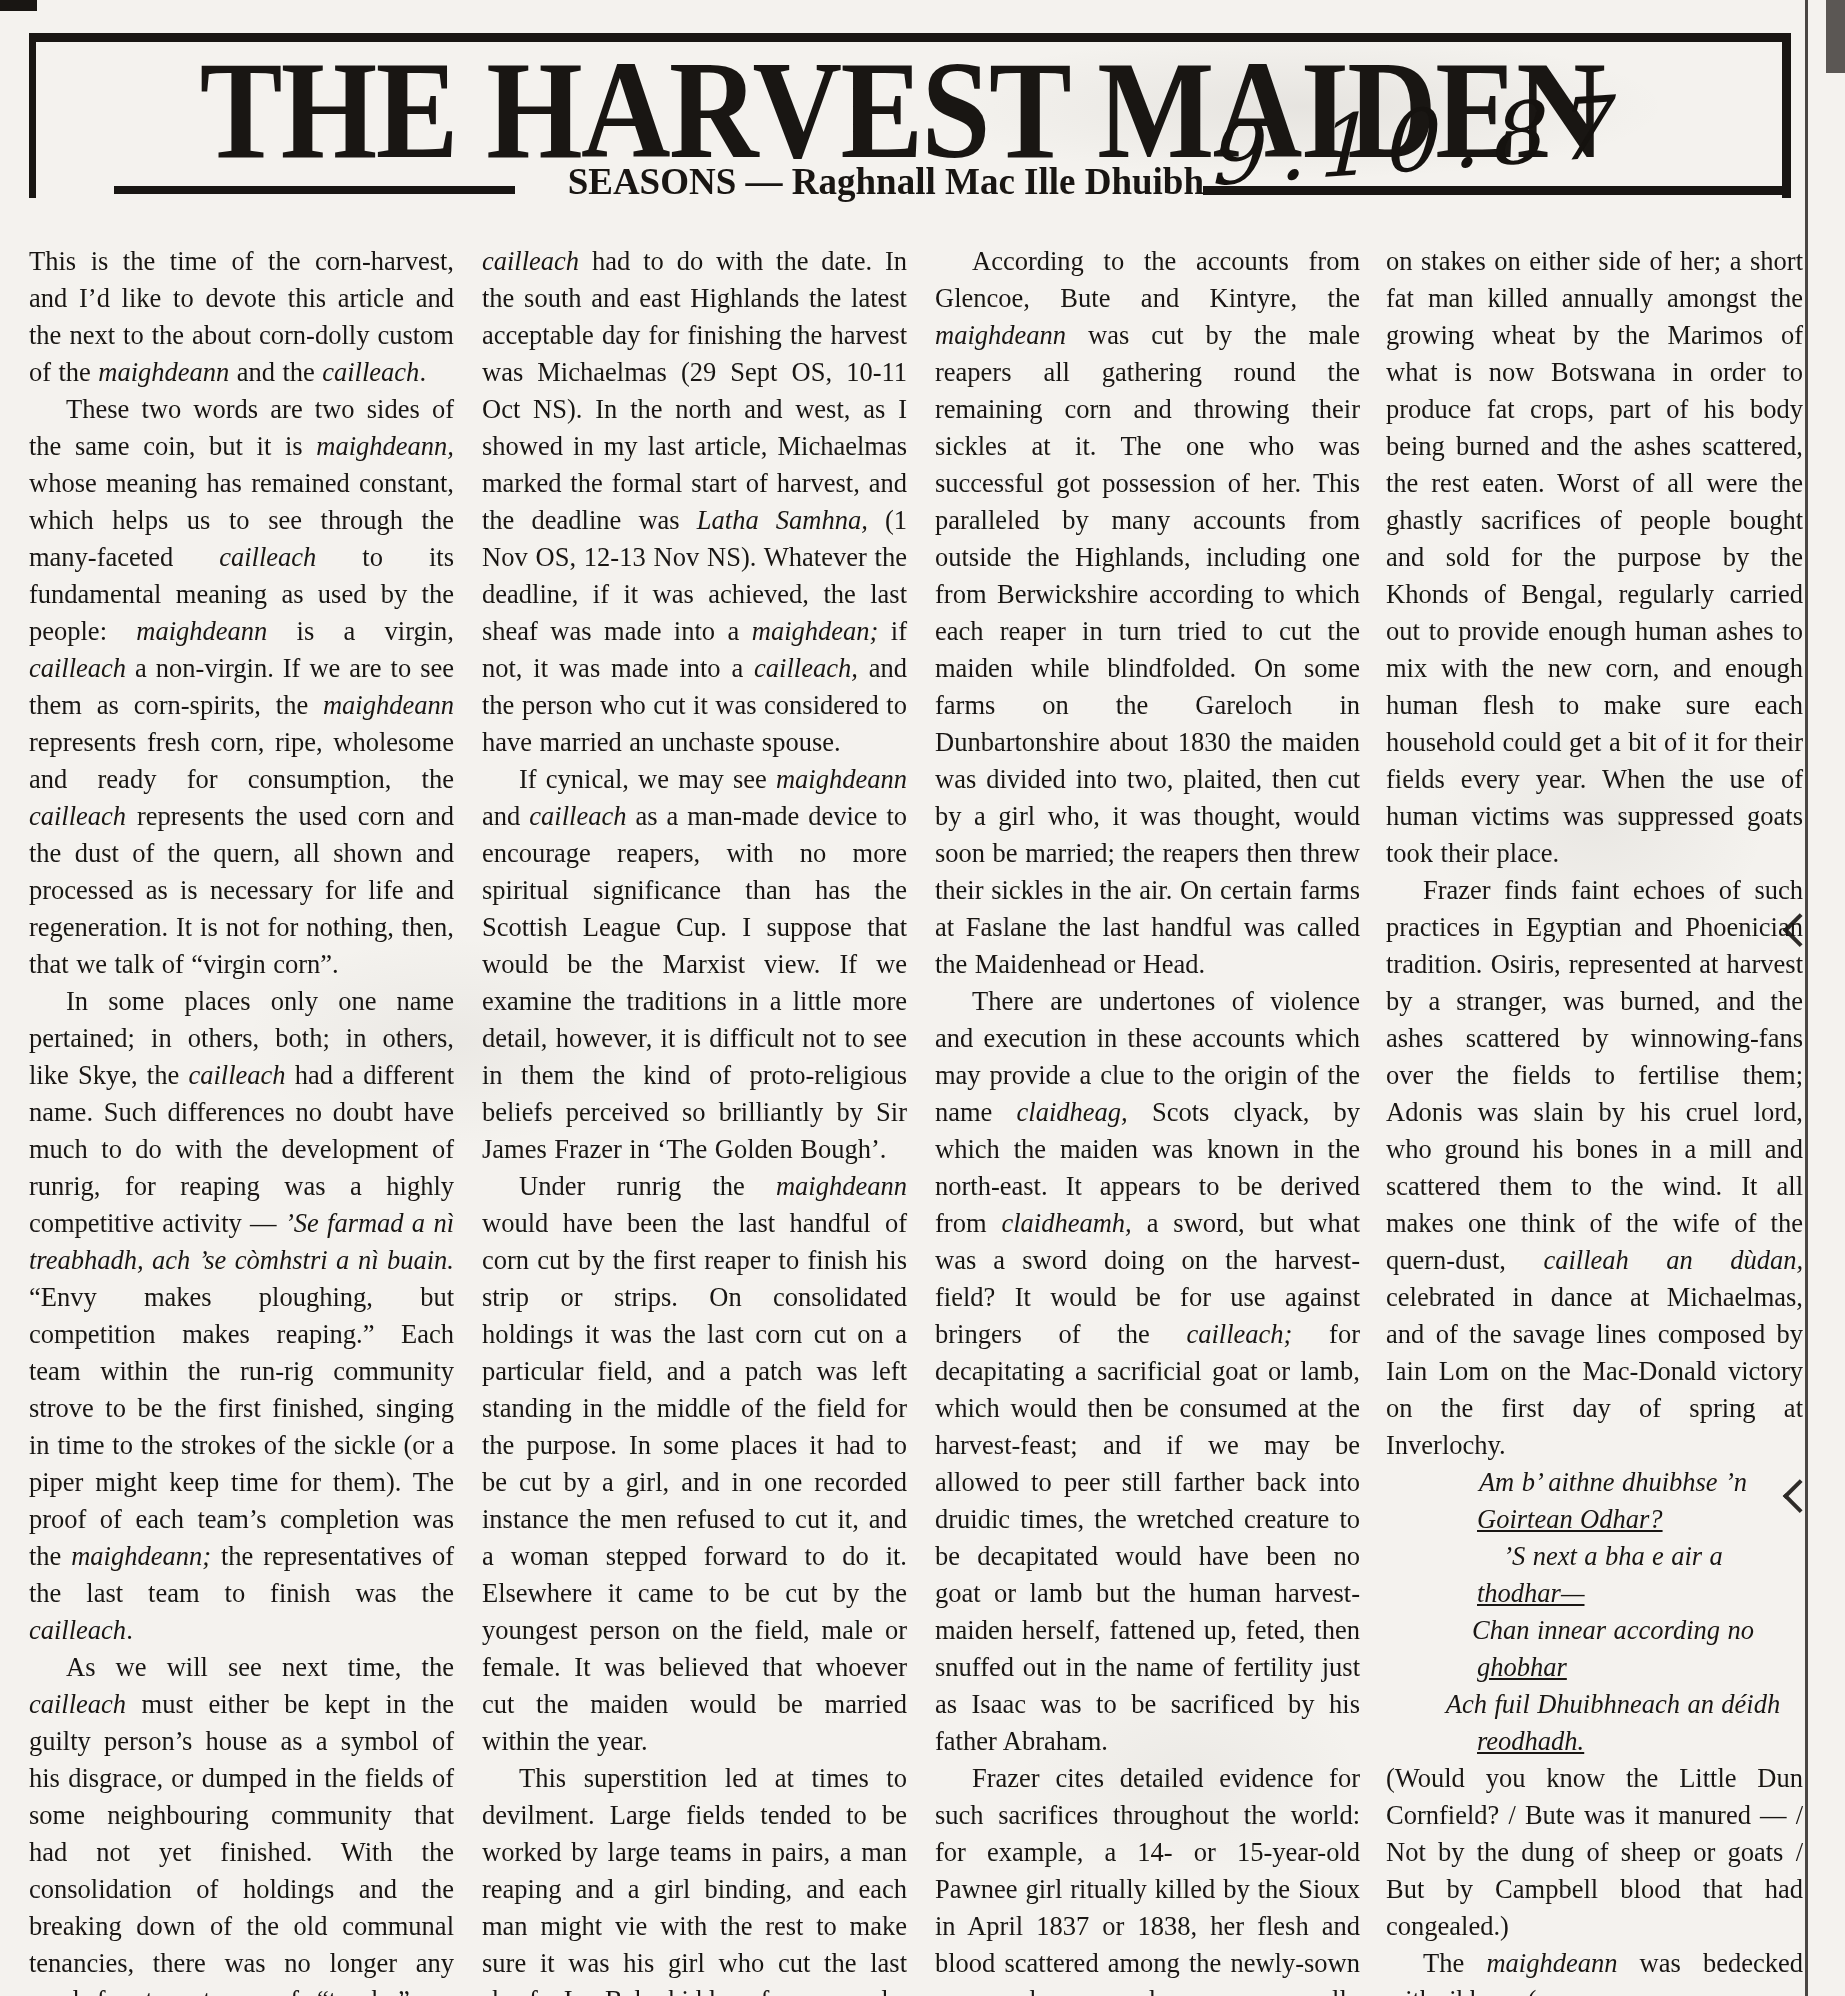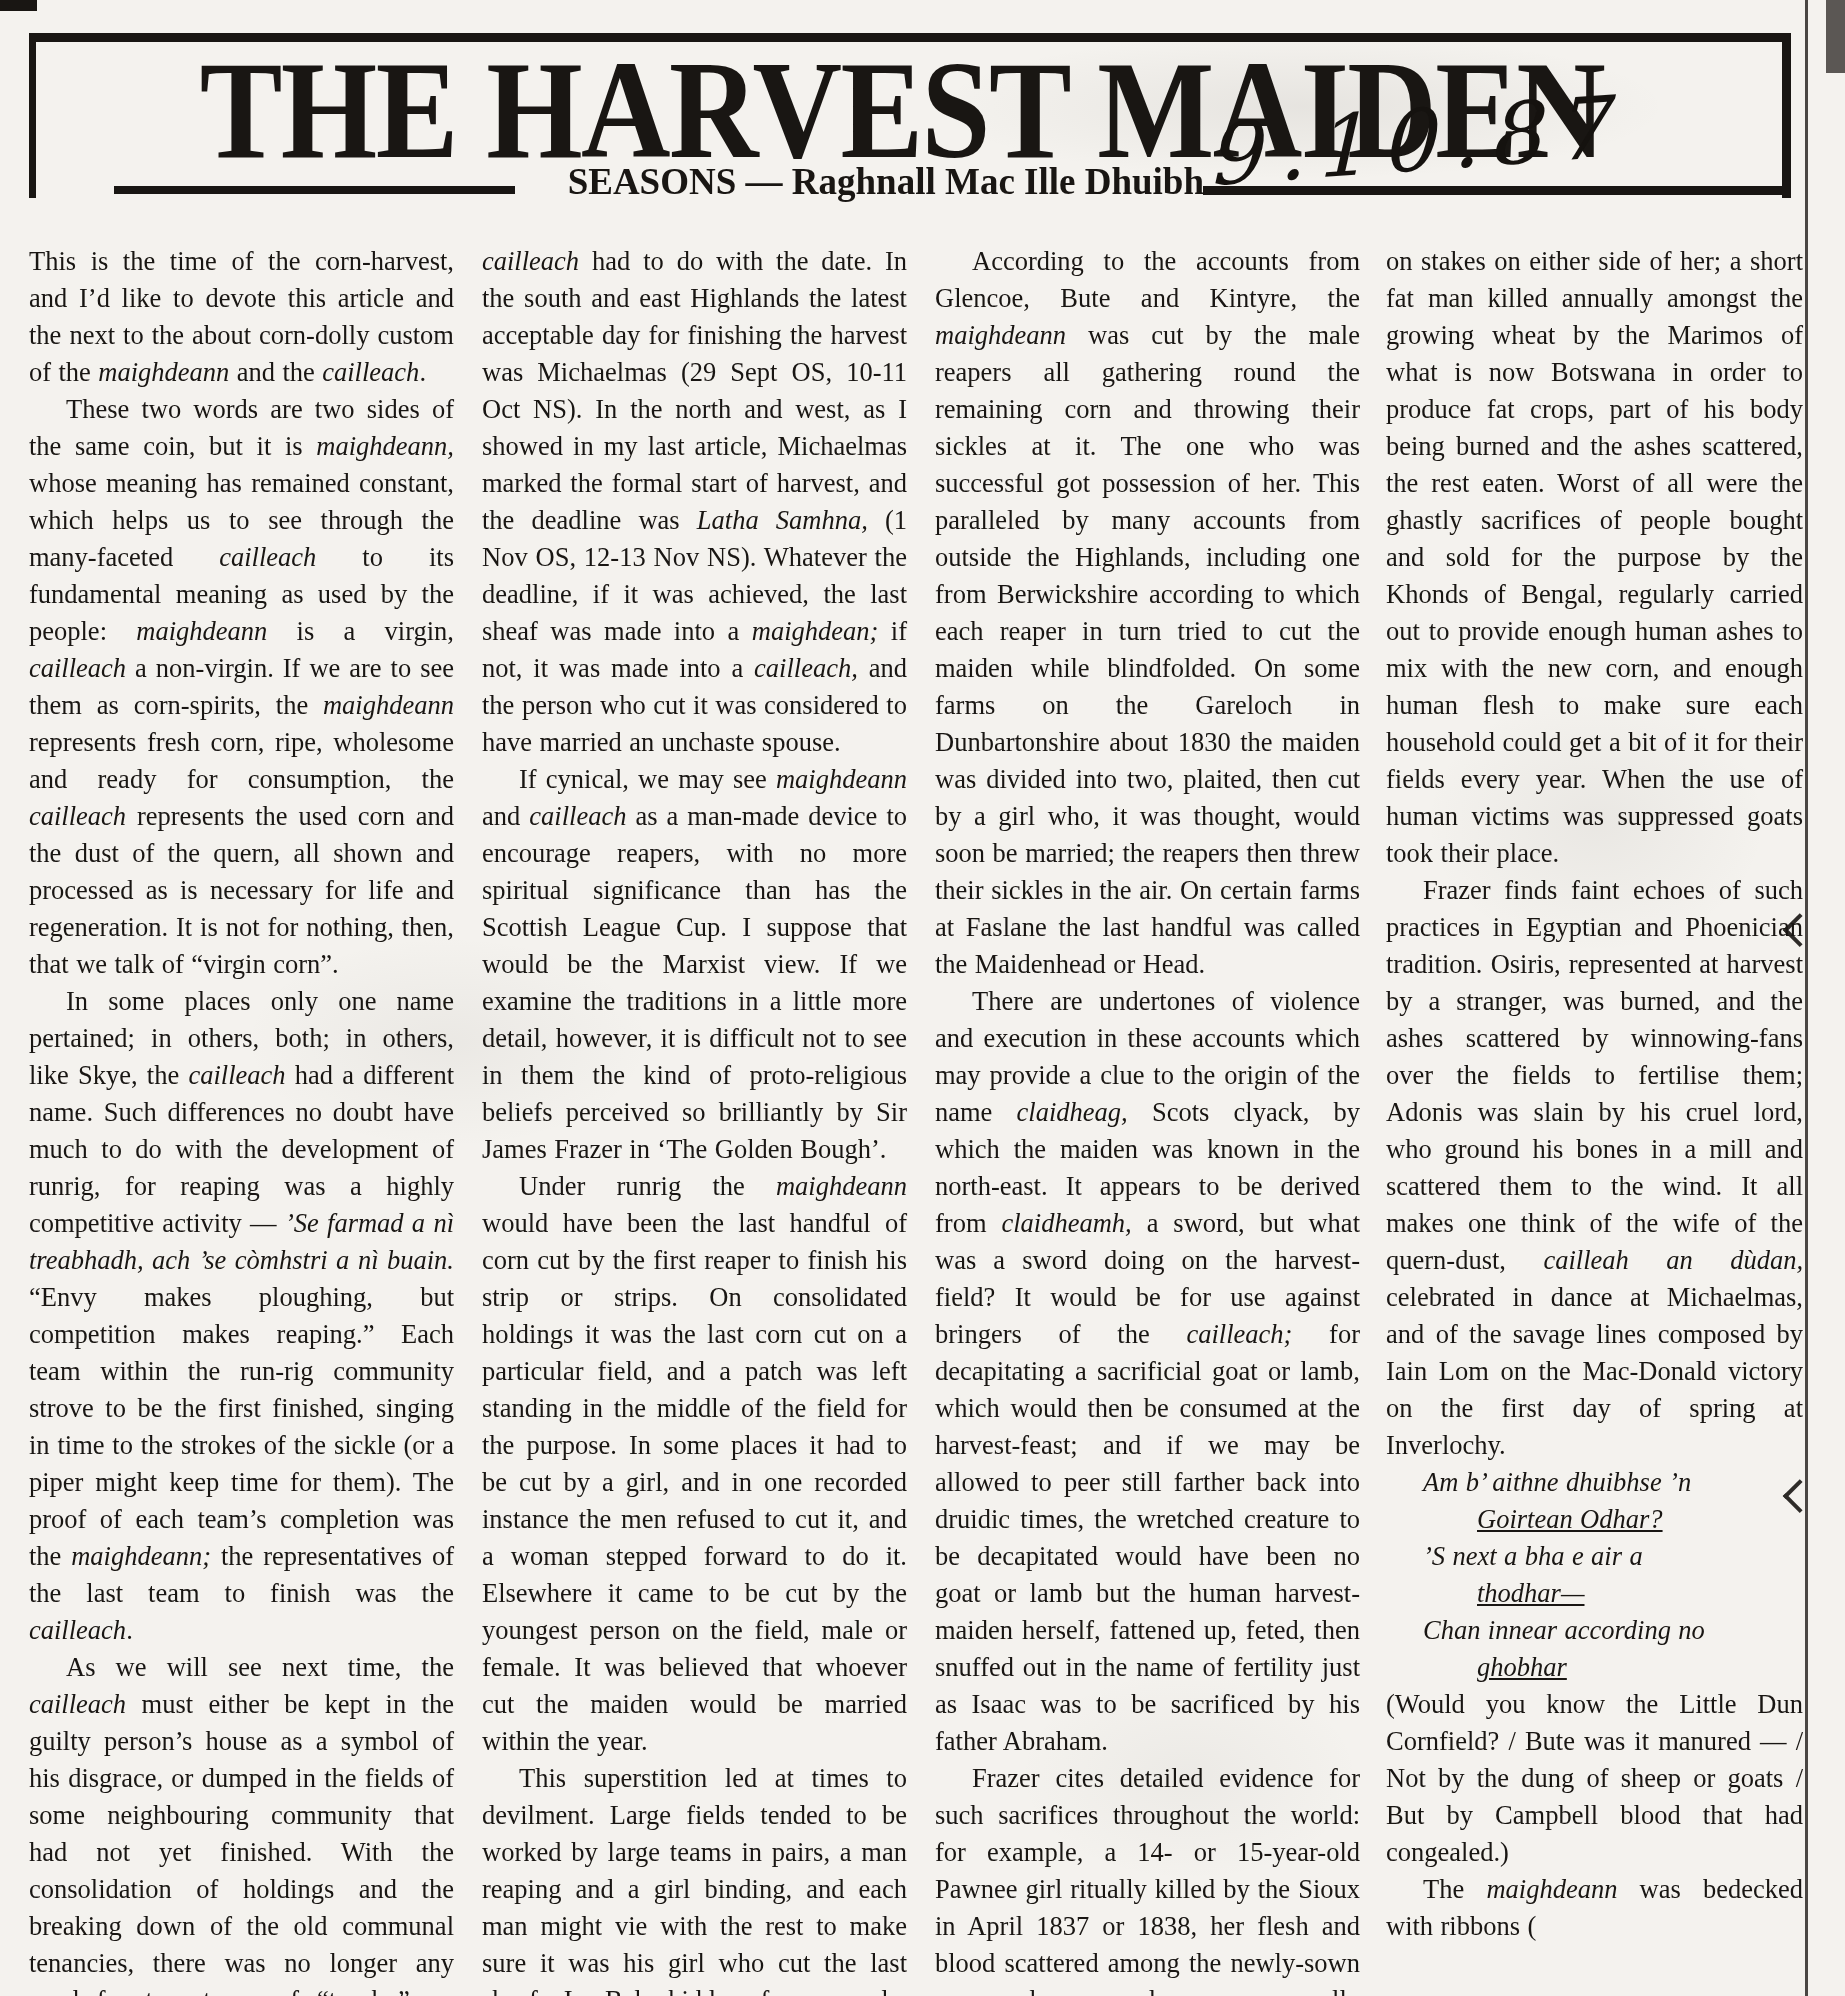--- a/index.html
+++ b/index.html
@@ -42,21 +42,21 @@
   }
   #col1{left:29px;}
   #col2{left:482px;}
   #col3{left:935px;}
   #col4{left:1386px;width:417px;}
   .col p{margin:0;}
   .col p.ind{text-indent:37px;}
   .it{font-style:italic;}
   .bit{font-style:italic;font-weight:bold;}
   .poem{font-style:italic;text-align:left;}
-  .poem .pl1{padding-left:37px;}
+  .poem .pl1{padding-left:37px;text-align:center;}
   .poem .pl2{padding-left:91px;text-decoration:underline;}
   
   .col-rule{position:absolute;left:1805px;top:0;width:3.3px;height:1996px;background:#2b2824;opacity:.85;}
   .margin-tick{
     position:absolute;width:19.5px;height:19.5px;left:1788px;
     border-left:4.1px solid #191613;border-bottom:4.1px solid #191613;
     transform:rotate(45deg);opacity:.9;
   }
   .corner-mark{position:absolute;background:#191613;}
 </style>
@@ -102,20 +102,24 @@
       <div class="pl2">Goirtean Odhar?</div>
     </div>
     <div class="poem">
       <div class="pl1">’S next a bha e air a</div>
       <div class="pl2">thodhar—</div>
     </div>
     <div class="poem">
       <div class="pl1">Chan innear according no</div>
       <div class="pl2">ghobhar</div>
     </div>
+    <div class="poem">
+      <div class="pl1">Ach fuil Dhuibhneach an déidh</div>
+      <div class="pl2">reodhadh.</div>
+    </div>
     <p><span>(Would you know the Little Dun Cornfield? / Bute was it manured — / Not by the dung of sheep or goats / But by Campbell blood that had congealed.)</span></p>
     <p class="ind"><span>The </span><span class="it">maighdeann</span><span> was bedecked with ribbons (</span></p>
   </div>
 
 <div class="col-rule"></div>
 <div class="margin-tick" style="top:918px;"></div>
 <div class="margin-tick" style="top:1484px;"></div>
 
 
 </body></html>

